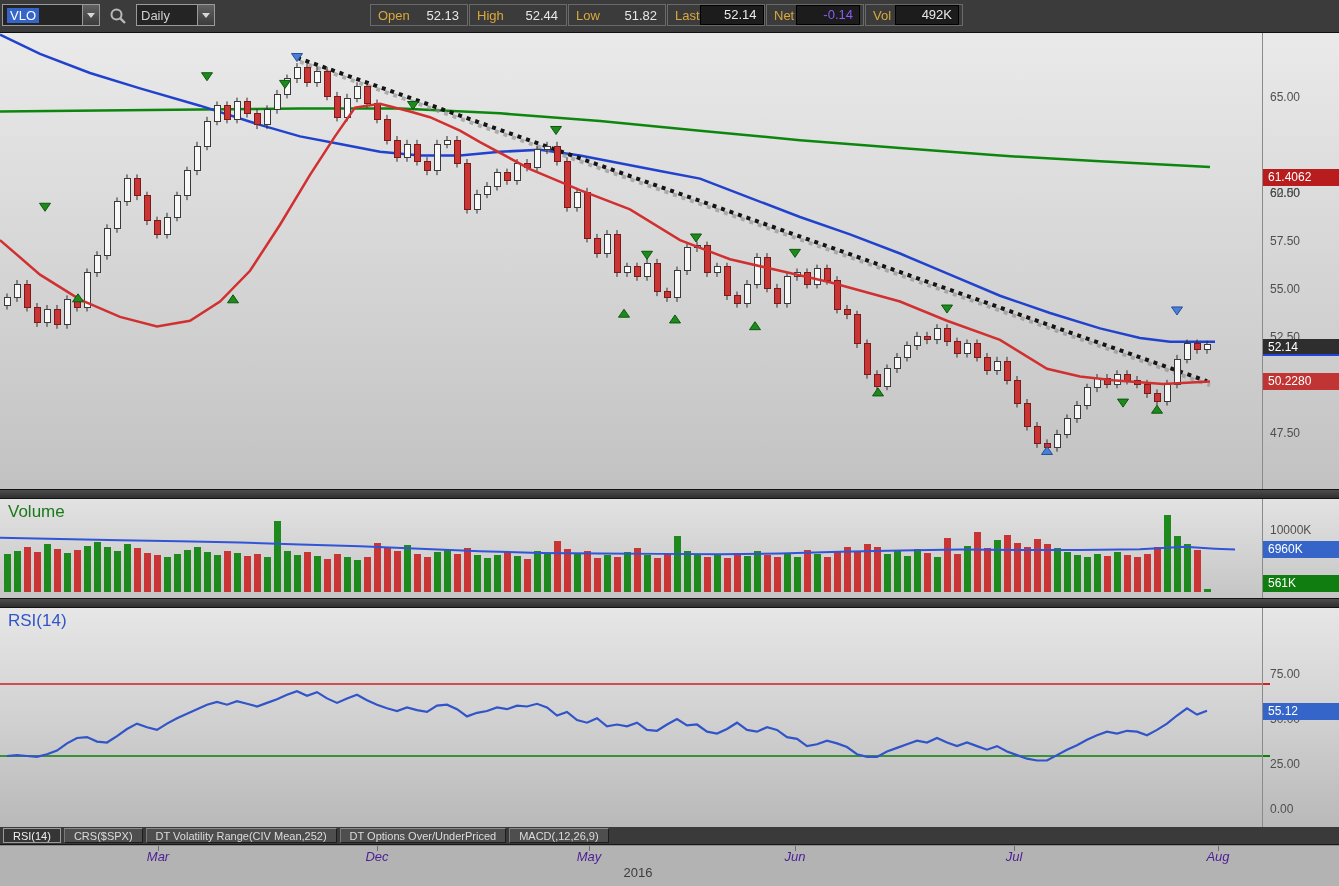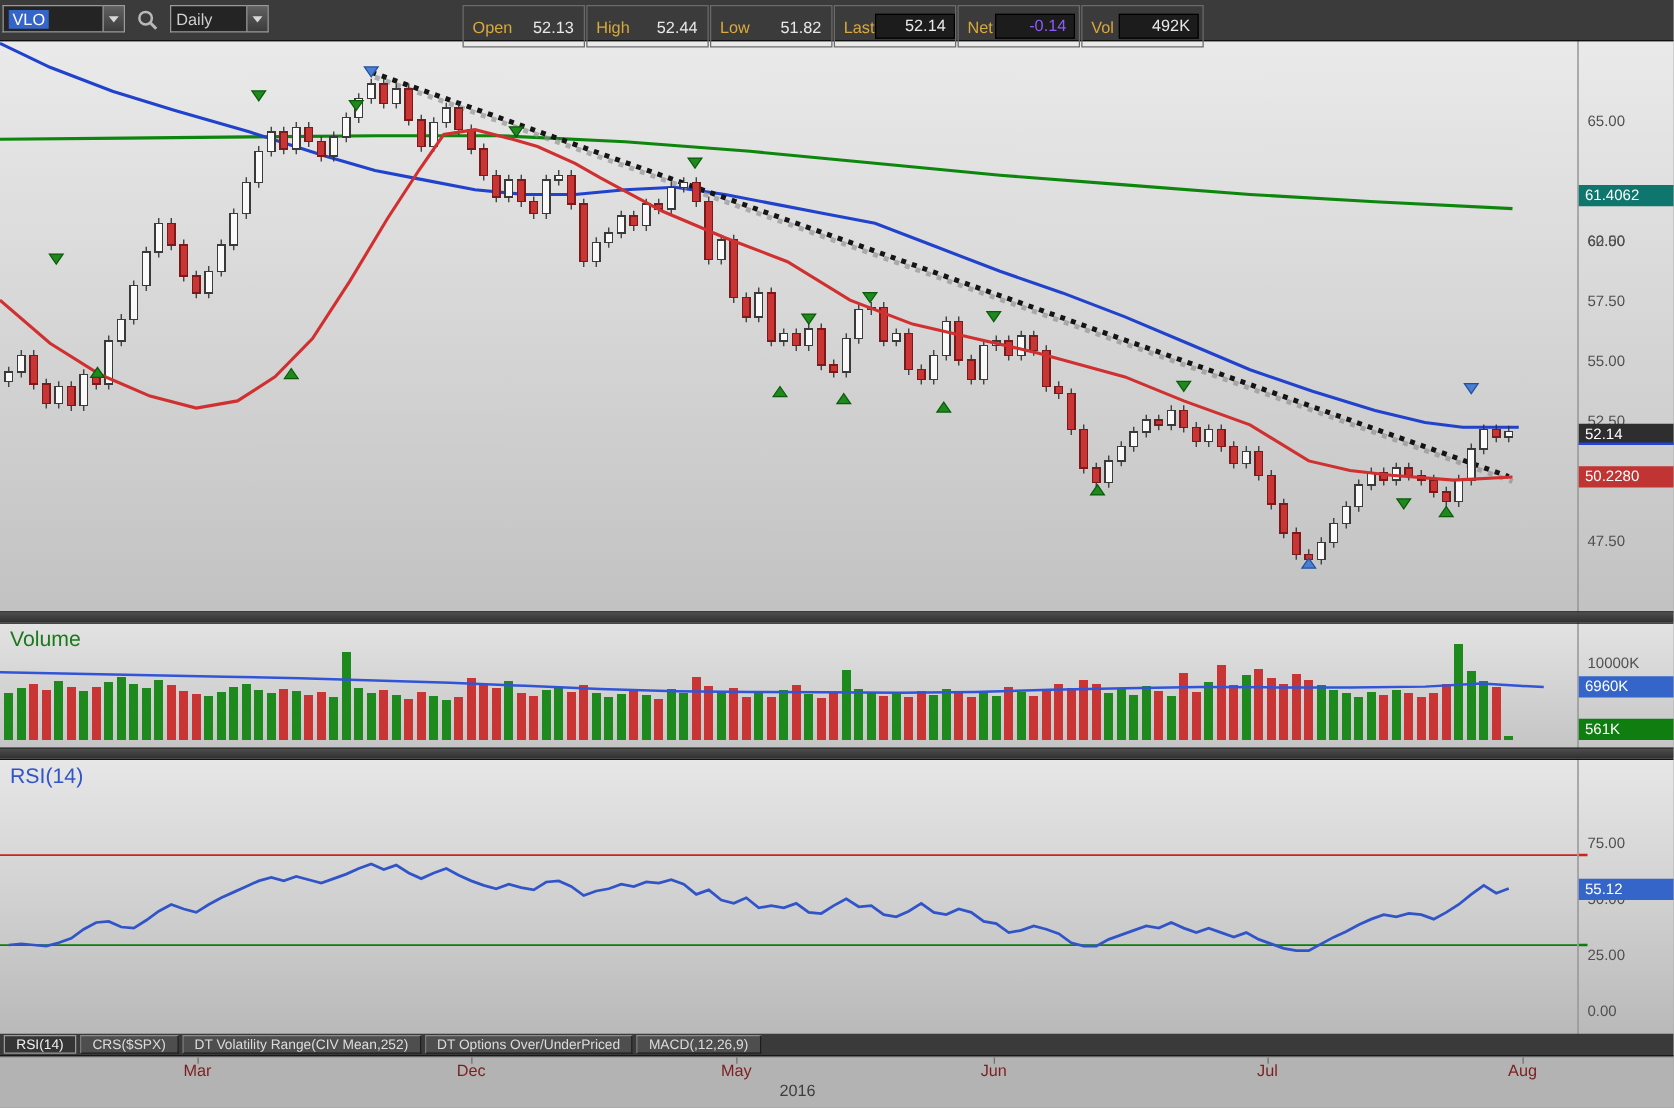--- a/index.html
+++ b/index.html
@@ -14,21 +14,21 @@
   .combo-btn{width:18px;height:22px;background:linear-gradient(#616161,#3c3c3c);
              border:1px solid #9a9a9a;box-sizing:border-box;display:flex;align-items:center;justify-content:center;}
   .tri-down{width:0;height:0;border-left:4px solid transparent;border-right:4px solid transparent;border-top:5px solid #d8d8d8;}
   #symbol-combo{left:2px;}
   #symbol-combo .combo-field{width:80px;}
   .sel{background:#3565c8;padding:0 3px;color:#fff;}
   #search-btn{position:absolute;left:107px;top:6px;width:22px;height:20px;display:flex;align-items:center;justify-content:center;}
   #period-combo{left:136px;}
   #period-combo .combo-field{width:61px;color:#cfcfcf;}
   #quote-bar{position:absolute;left:370px;top:4px;height:24px;display:flex;}
-  .qcell{width:98px;height:34px;border:1px solid #6a6a6a;box-sizing:border-box;margin-right:1px;
+  .qcell{width:98px;height:22px;border:1px solid #6a6a6a;box-sizing:border-box;margin-right:1px;
          display:flex;align-items:center;justify-content:space-between;font-size:13px;}
   .qlabel{color:#d9a93c;padding-left:7px;}
   .qval{color:#e8e8e8;padding-right:8px;}
   .qval.boxed{background:#1c1c1c;border:1px solid #000;padding:0 6px;margin-right:3px;min-width:50px;text-align:right;height:18px;line-height:18px;}
   .qval.neg{color:#8b5cf6;}
   
   .pane{position:absolute;left:0;width:1262px;}
   #price-pane{top:32px;height:457px;background:linear-gradient(#eaeaea 0%,#dadada 40%,#c2c2c2 100%);}
   #volume-pane{top:497px;height:101px;background:linear-gradient(#e3e3e3,#c5c5c5);}
   #rsi-pane{top:606px;height:221px;background:linear-gradient(#e7e7e7 0%,#cfcfcf 55%,#b9b9b9 100%);}
@@ -47,21 +47,21 @@
          padding-left:5px;box-sizing:border-box;z-index:12;}
   .stub{position:absolute;left:0;width:7px;height:2px;z-index:11;}
   
   #tabbar{position:absolute;left:0;top:827px;width:1339px;height:18px;background:#3a3a3a;z-index:30;
           display:flex;align-items:center;border-bottom:1px solid #171717;box-sizing:border-box;}
   .tab{height:15px;line-height:15px;font-size:11px;color:#dcdcdc;padding:0 9px;margin-left:3px;
        background:#4e4e4e;border:1px solid #1d1d1d;border-top-color:#8c8c8c;border-left-color:#7a7a7a;box-sizing:border-box;white-space:nowrap;}
   .tab.active{background:#353535;border:1px solid #9a9a9a;color:#f0f0f0;}
   
   #dateaxis{position:absolute;left:0;top:845px;width:1339px;height:41px;background:#b3b3b3;z-index:28;border-top:1px solid #8f8f8f;box-sizing:border-box;}
-  .month{position:absolute;top:3px;font-size:13px;color:#7f1d1d;transform:translateX(-50%);}
+  .month{position:absolute;top:3px;font-size:13px;color:#4c1d95;transform:translateX(-50%);font-style:italic;}
   #year-label{position:absolute;top:19px;font-size:13px;color:#3d3d3d;transform:translateX(-50%);}
   .mtick{position:absolute;top:0;width:1px;height:5px;background:#6f6f6f;}
 </style>
 </head>
 <body>
 
 <div id="app">
 
   <div id="toolbar">
     <div class="combo" id="symbol-combo">
@@ -533,21 +533,21 @@
       <div class="tick" style="top: 298px;">52.50</div>
       <div class="tick" style="top: 346px;">50.00</div>
       <div class="tick" style="top: 394px;">47.50</div>
       <div class="tick" style="top: 491px;">10000K</div>
       <div class="tick" style="top: 635px;">75.00</div>
       <div class="tick" style="top: 680px;">50.00</div>
       <div class="tick" style="top: 725px;">25.00</div>
       <div class="tick" style="top: 770px;">0.00</div>
       <div class="stub" style="top: 651px; background: rgb(204, 34, 34);"></div>
       <div class="stub" style="top: 723px; background: rgb(13, 125, 13);"></div>
-      <div class="badge" style="top: 116px; background: #0f766e;">61.4062</div>
+      <div class="badge" style="top: 137px; background: #b91c1c;">61.4062</div>
       <div class="badge" style="top: 307px; background: rgb(46, 46, 46); border-bottom: 2px solid rgb(34, 68, 221);">52.14</div>
       <div class="badge" style="top: 341px; background: rgb(192, 52, 52);">50.2280</div>
       <div class="badge" style="top: 509px; background: rgb(53, 101, 200);">6960K</div>
       <div class="badge" style="top: 543px; background: rgb(15, 125, 15);">561K</div>
       <div class="badge" style="top: 671px; background: rgb(53, 101, 200);">55.12</div>
     </div>
 
   <div id="tabbar">
       <div class="tab active">RSI(14)</div>
       <div class="tab">CRS($SPX)</div>

